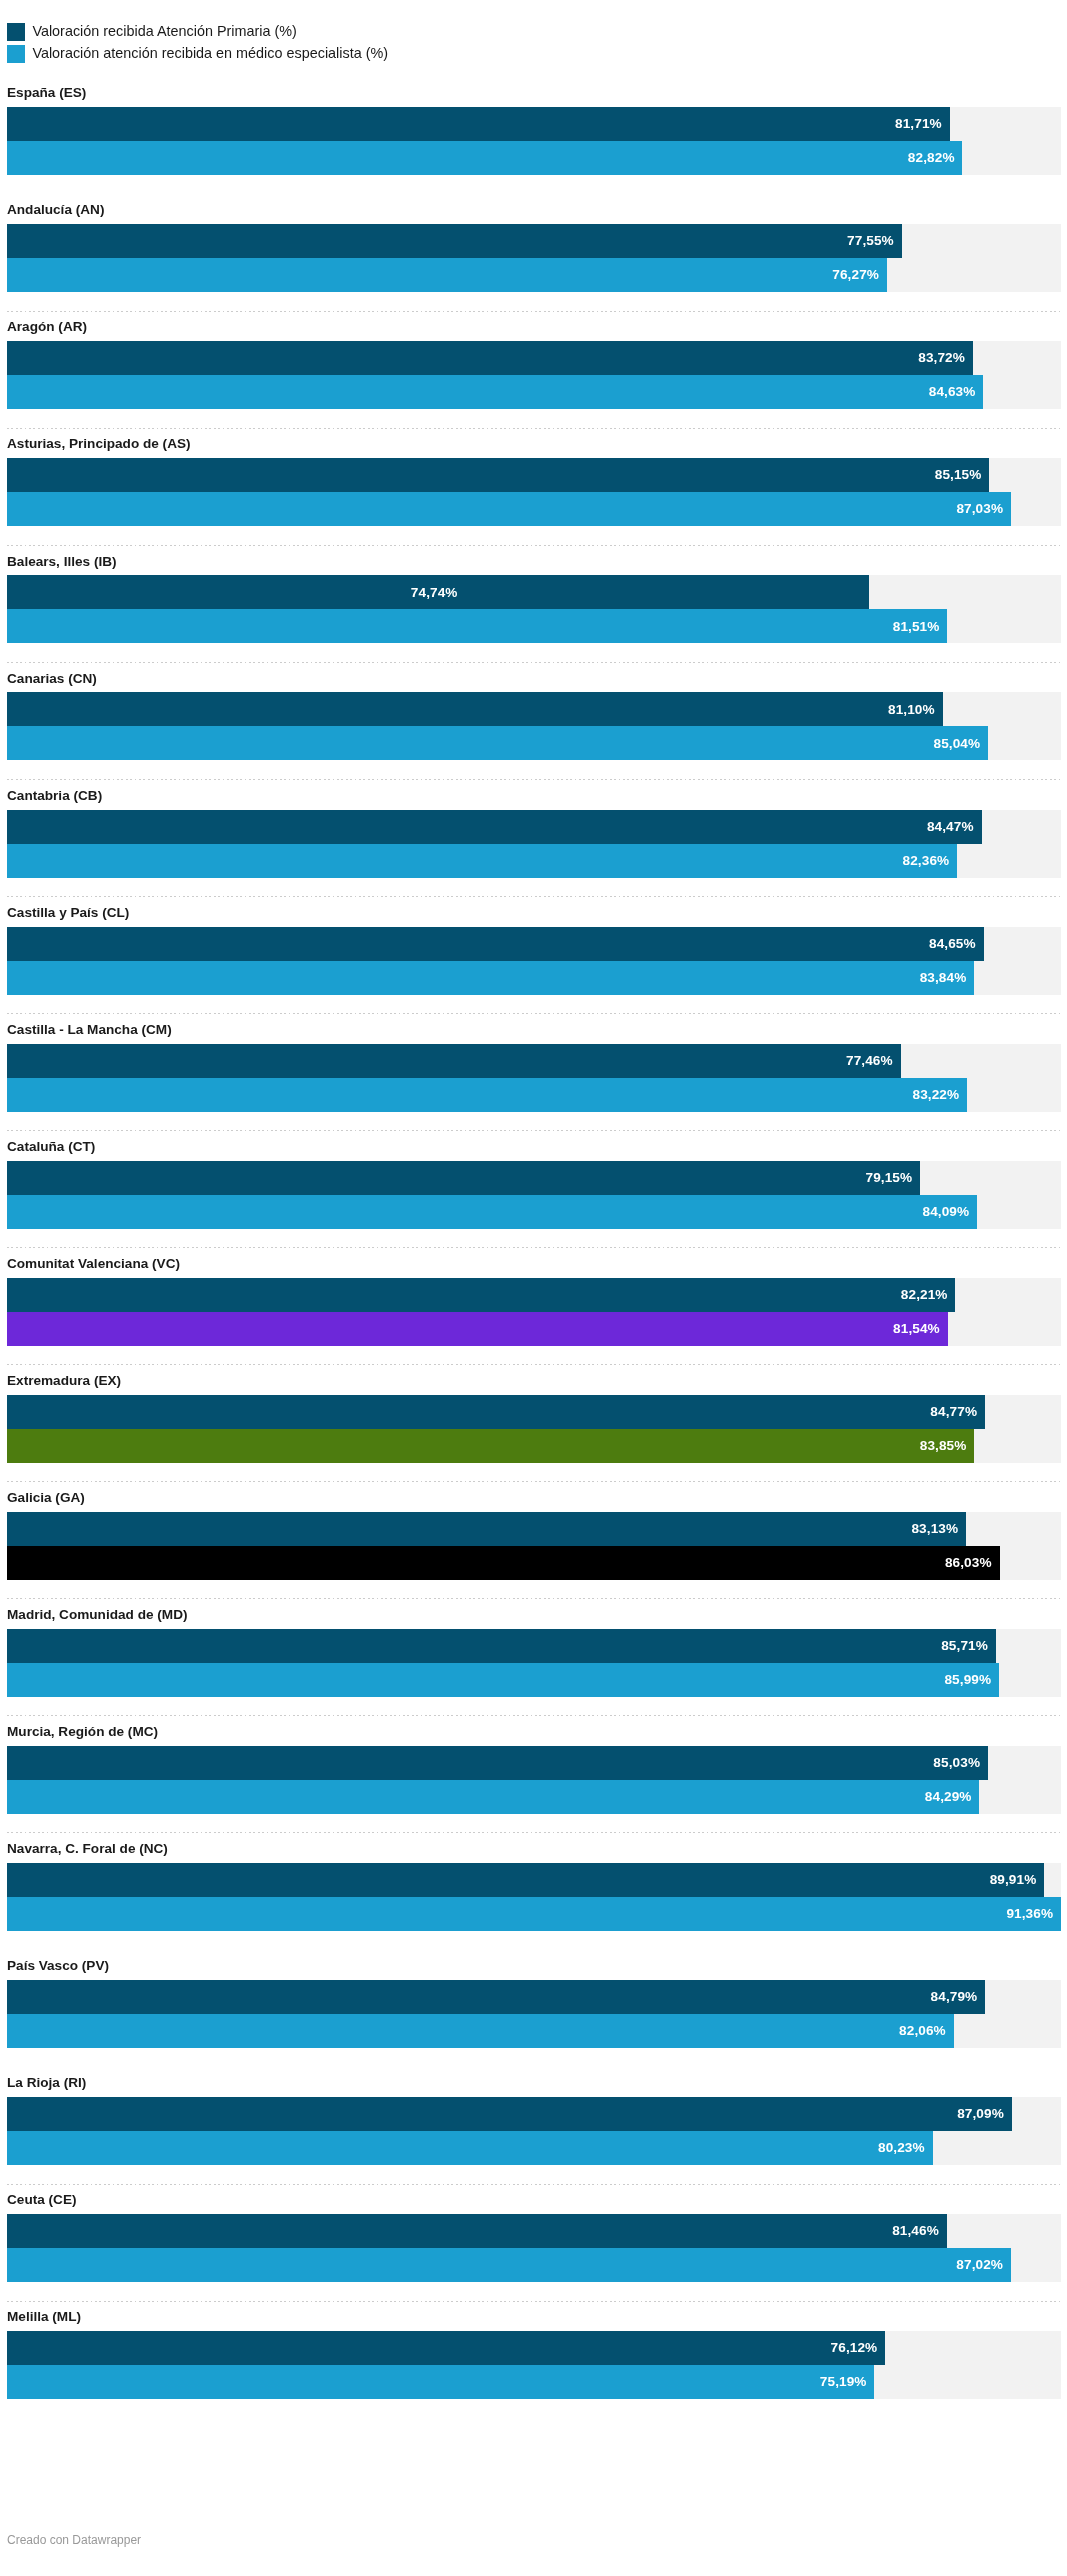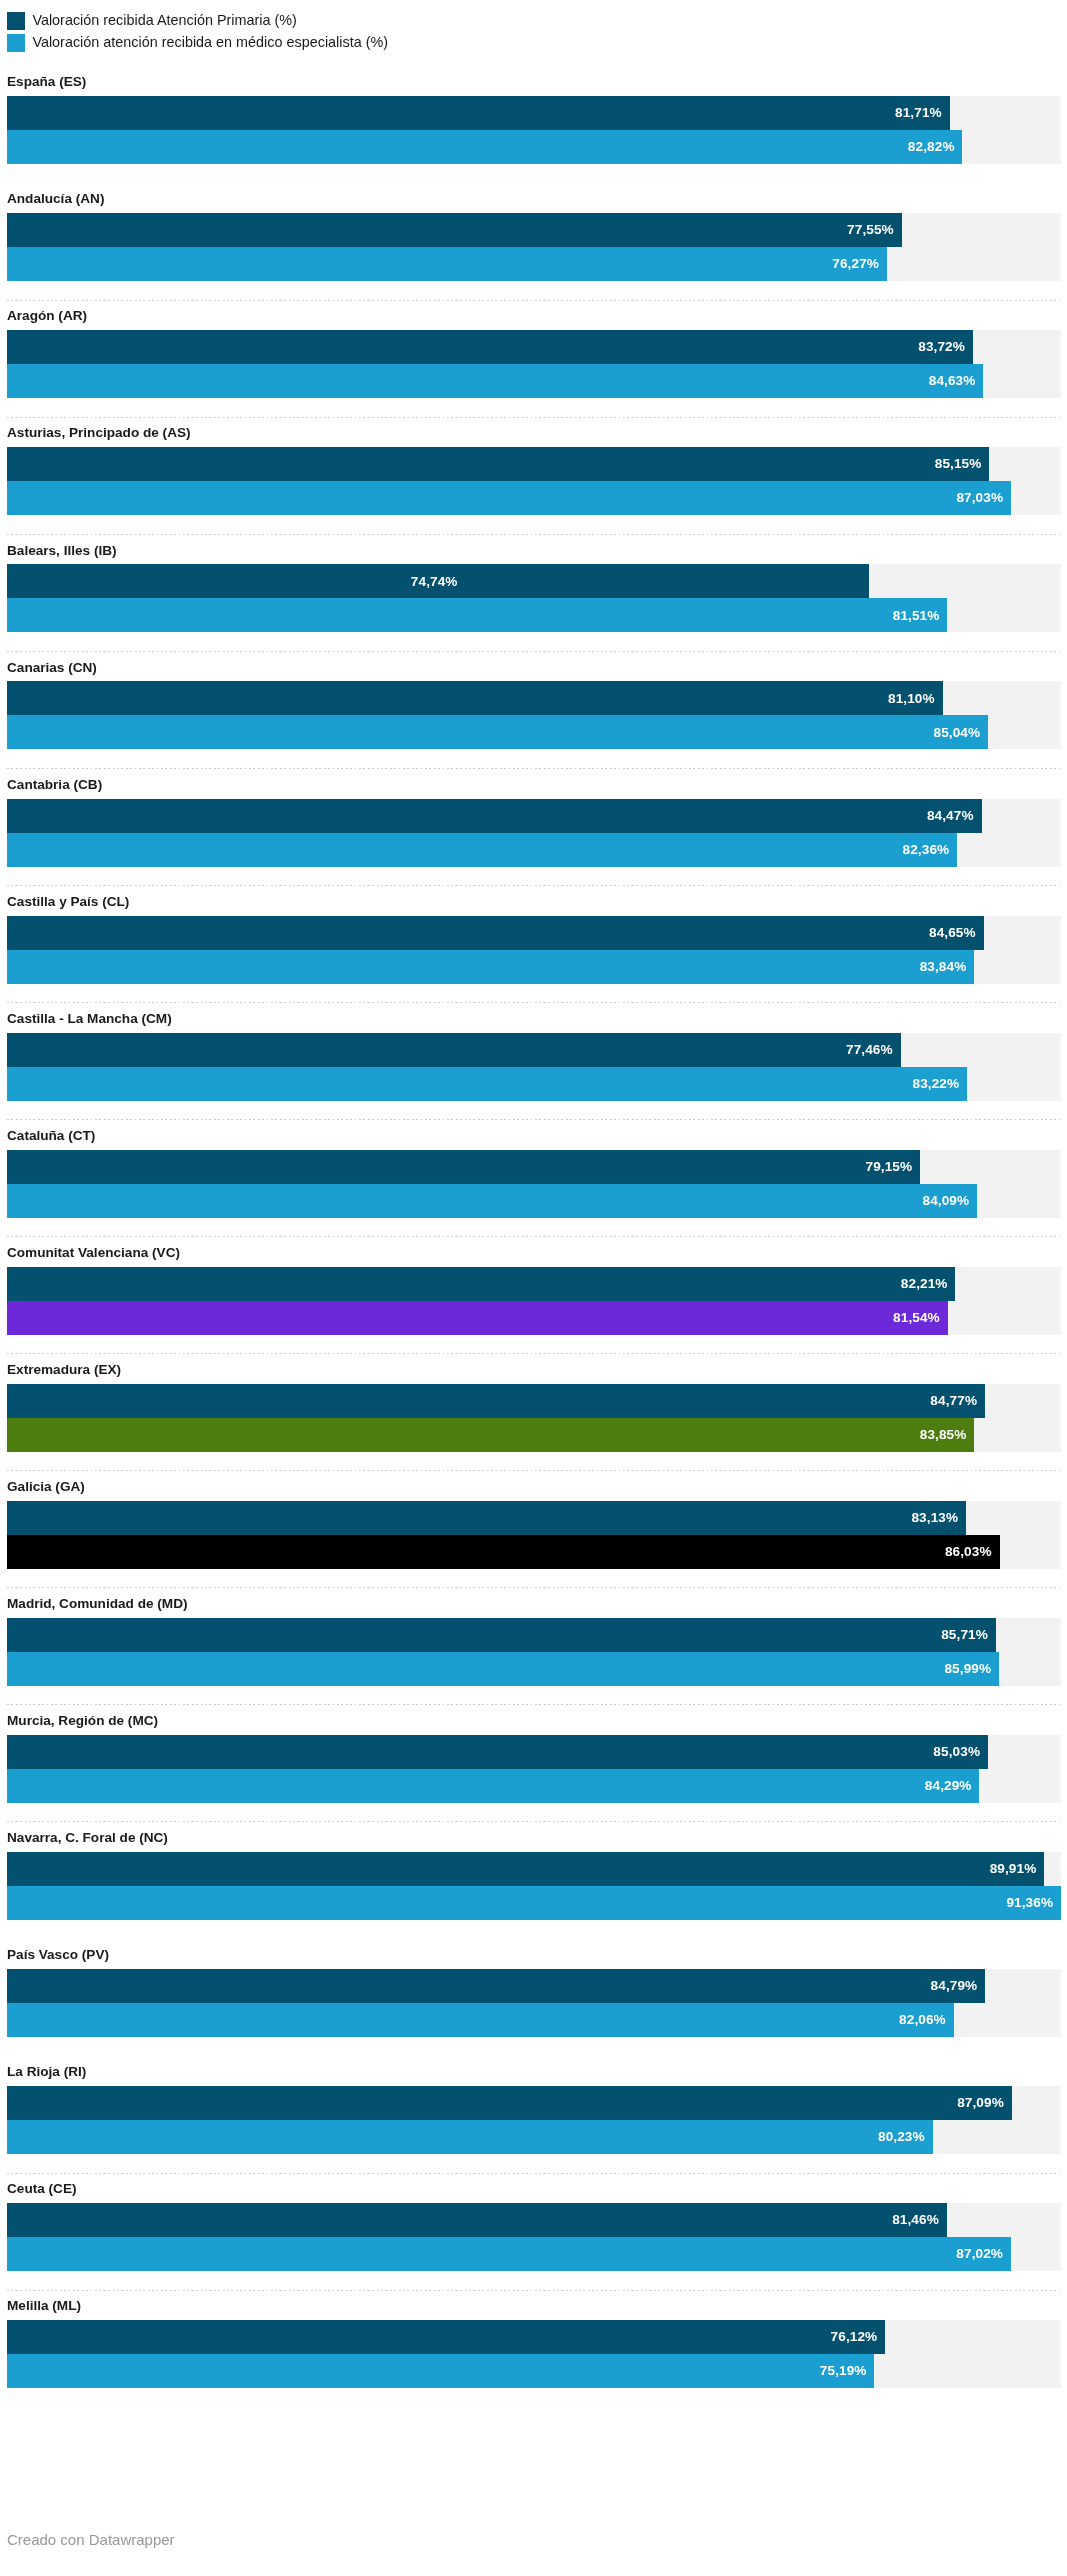--- a/index.html
+++ b/index.html
@@ -5,21 +5,21 @@
 <style>
   * { margin:0; padding:0; box-sizing:border-box; }
   html,body { background:#ffffff; }
   body {
     width:1068px; height:2576px;
     font-family:"Liberation Sans", sans-serif;
     color:#1a1a1a;
     position:relative;
     overflow:hidden;
   }
-  #chart-root { width:1068px; padding:4px 7px; }
+  #chart-root { width:1068px; padding:15px 7px; }
 
   
   .legend { padding-top:6.1px; }
   .legend-row {
     display:flex; align-items:center;
     height:22px;
   }
   .legend-swatch {
     width:17.5px; height:17.5px; flex:0 0 17.5px;
     margin-right:7.9px;
@@ -71,21 +71,21 @@
     background-image:repeating-linear-gradient(
         to right, #cccccc 0px, #cccccc 1.8px, transparent 1.8px, transparent 4.4px);
   }
   .group:last-of-type .separator { background-image:none; height:0; }
 
   
   .footer {
     position:absolute;
     left:7px;
     top:2533px;
-    font-size:15px;
+    font-size:12px;
     color:#999999;
     line-height:14px;
     white-space:nowrap;
   }
 </style>
 </head>
 <body>
 
 <div id="chart-root">
 

